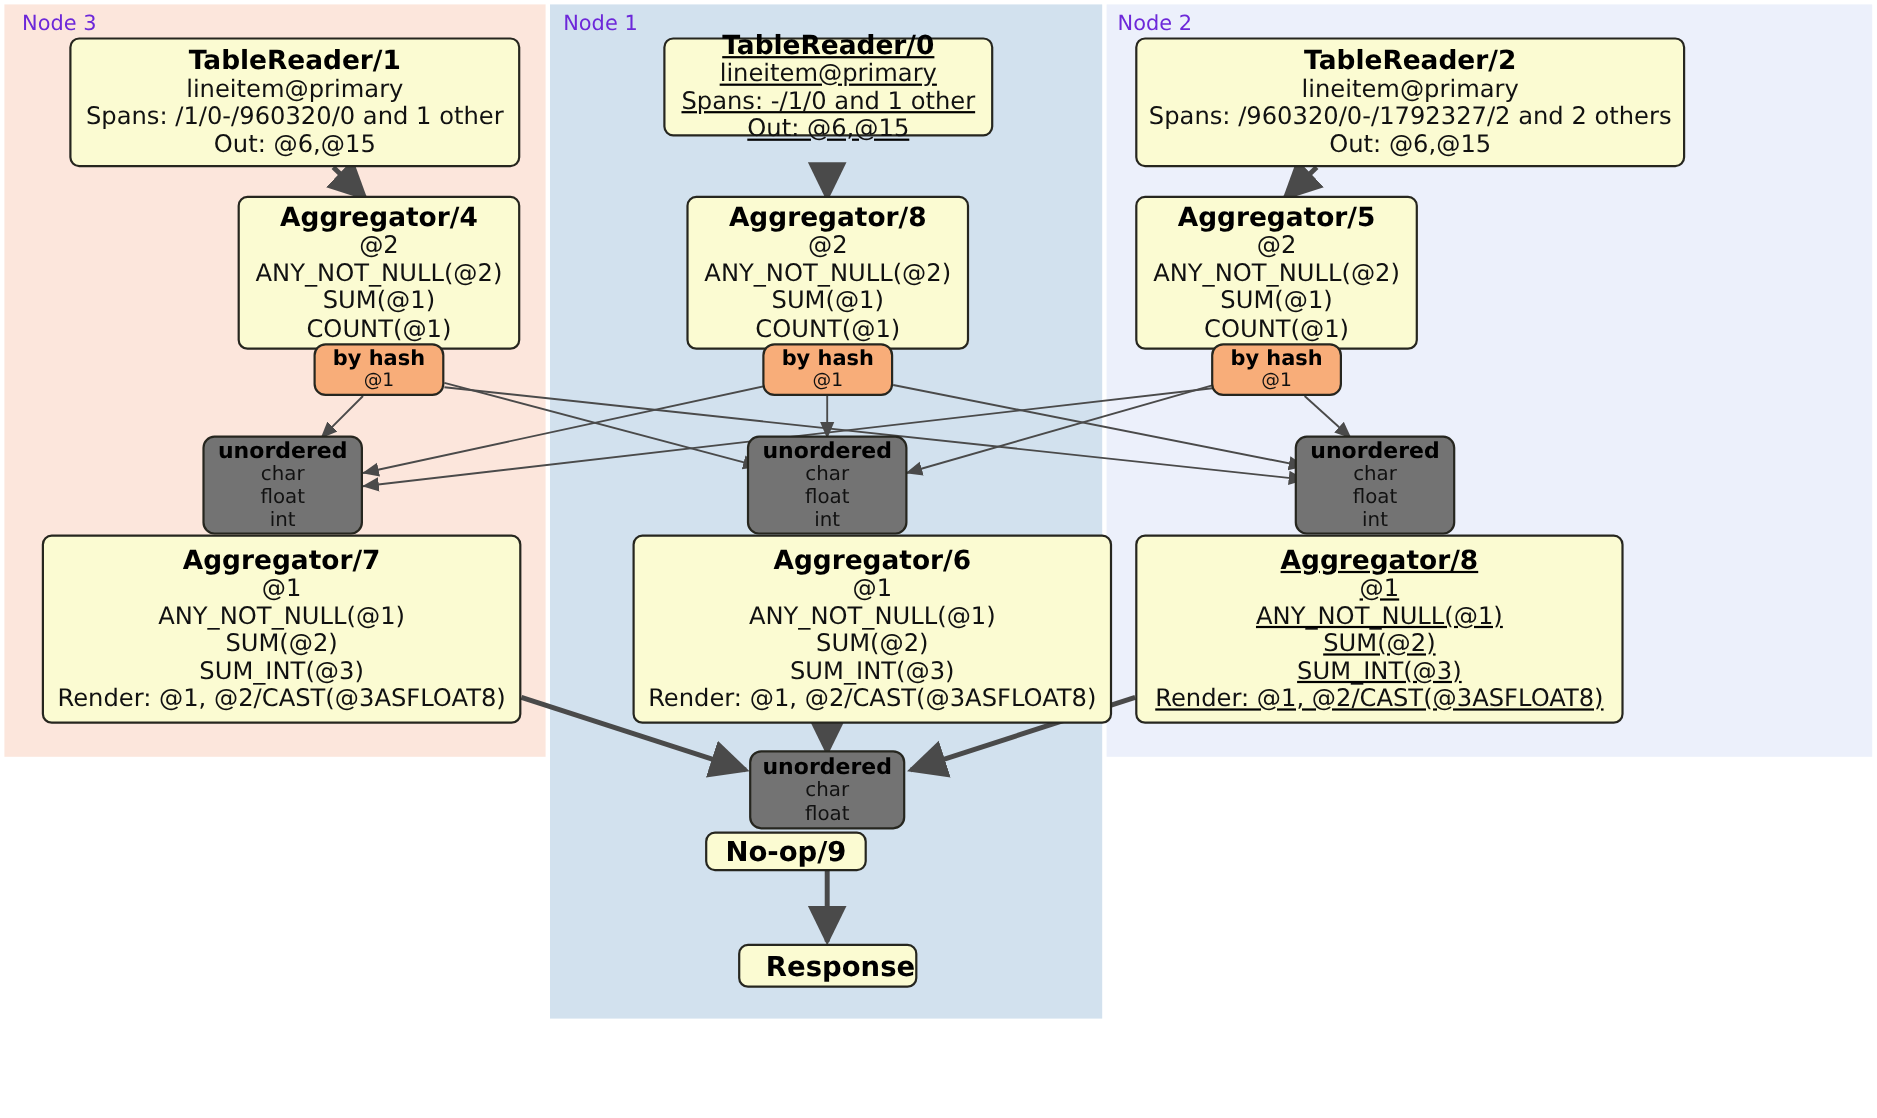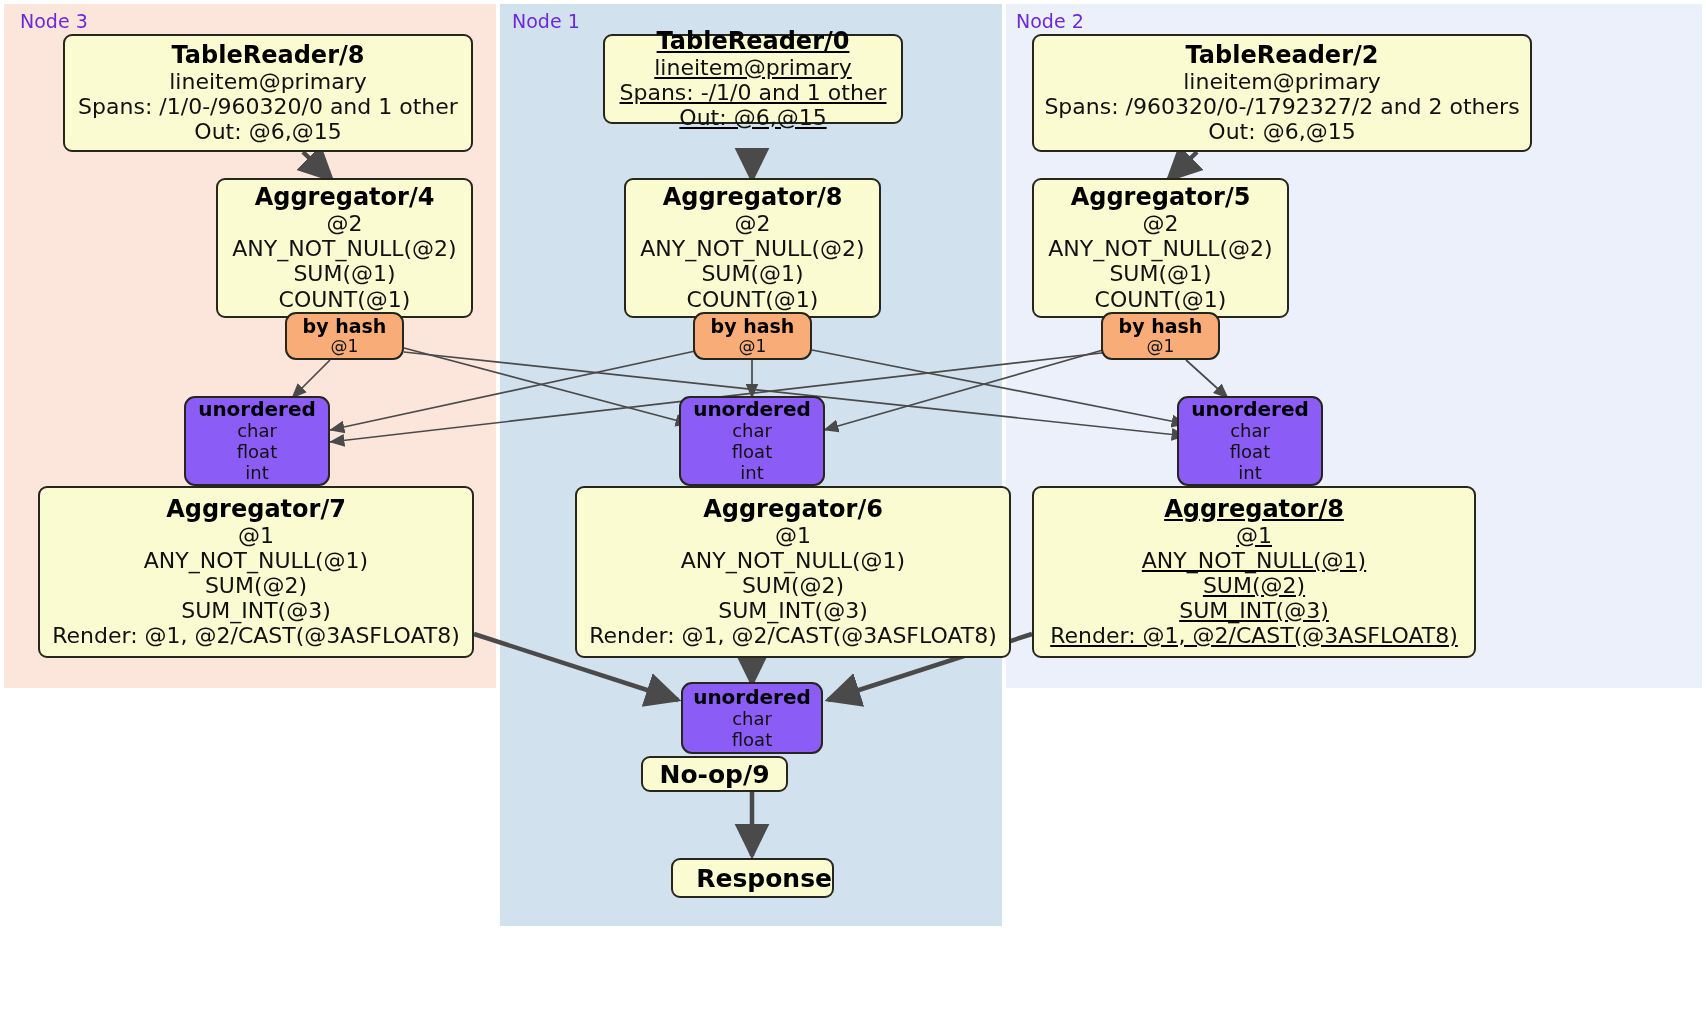--- a/index.html
+++ b/index.html
@@ -9,21 +9,21 @@
   .node-panel{position:absolute;}
   .node-label{position:absolute;font-size:19px;color:#6d28d9;line-height:1;}
 
   svg#edges{position:absolute;left:0;top:0;width:1706px;height:1016px;pointer-events:none;}
 
   .box{position:absolute;box-sizing:border-box;border:2px solid #26261f;
        display:flex;flex-direction:column;align-items:center;justify-content:center;
        text-align:center;}
   .proc{background:#fbfbd2;border-radius:9px;}
   .router{background:#f8ad79;border-radius:11px;}
-  .recv{background:#8b5cf6;border-radius:11px;}
+  .recv{background:#737373;border-radius:11px;}
 
   .t-title{font-weight:bold;font-size:24px;color:#000;line-height:1.12;}
   .t-line{font-size:22px;color:#111;line-height:1.14;}
   .r-title{font-weight:bold;font-size:19px;color:#000;line-height:1.1;}
   .r-line{font-size:17px;color:#111;line-height:1.1;}
   .v-title{font-weight:bold;font-size:20px;color:#000;line-height:1.15;}
   .v-line{font-size:18px;color:#111;line-height:1.15;}
   .s-title{font-weight:bold;font-size:25px;color:#000;line-height:1;}
 </style>
 </head>
@@ -68,21 +68,21 @@
     <path d="M1110,348 L824,430" stroke="#4a4a4a" stroke-width="1.7" fill="none" marker-end="url(#arrowThin)"></path>
 
     <path d="M474,634 L678,700" stroke="#4a4a4a" stroke-width="4.5" fill="none" marker-end="url(#arrowThick)"></path>
     <path d="M752,658 L752,684" stroke="#4a4a4a" stroke-width="4.5" fill="none" marker-end="url(#arrowThick)"></path>
     <path d="M1032,634 L828,700" stroke="#4a4a4a" stroke-width="4.5" fill="none" marker-end="url(#arrowThick)"></path>
 
     <path d="M752,790 L752,856" stroke="#4a4a4a" stroke-width="4.5" fill="none" marker-end="url(#arrowThick)"></path>
   </svg>
 
   <div class="box proc" style="left:63px;top:34px;width:410px;height:118px;">
-    <div class="t-title">TableReader/8</div>
+    <div class="t-title">TableReader/1</div>
     <div class="t-line">lineitem@primary</div>
     <div class="t-line">Spans: /1/0-/960320/0 and 1 other</div>
     <div class="t-line">Out: @6,@15</div>
   </div>
 
   <div class="box proc" style="left:603px;top:34px;width:300px;height:90px;text-decoration:underline;">
     <div class="t-title">TableReader/0</div>
     <div class="t-line">lineitem@primary</div>
     <div class="t-line">Spans: -/1/0 and 1 other</div>
     <div class="t-line">Out: @6,@15</div>

